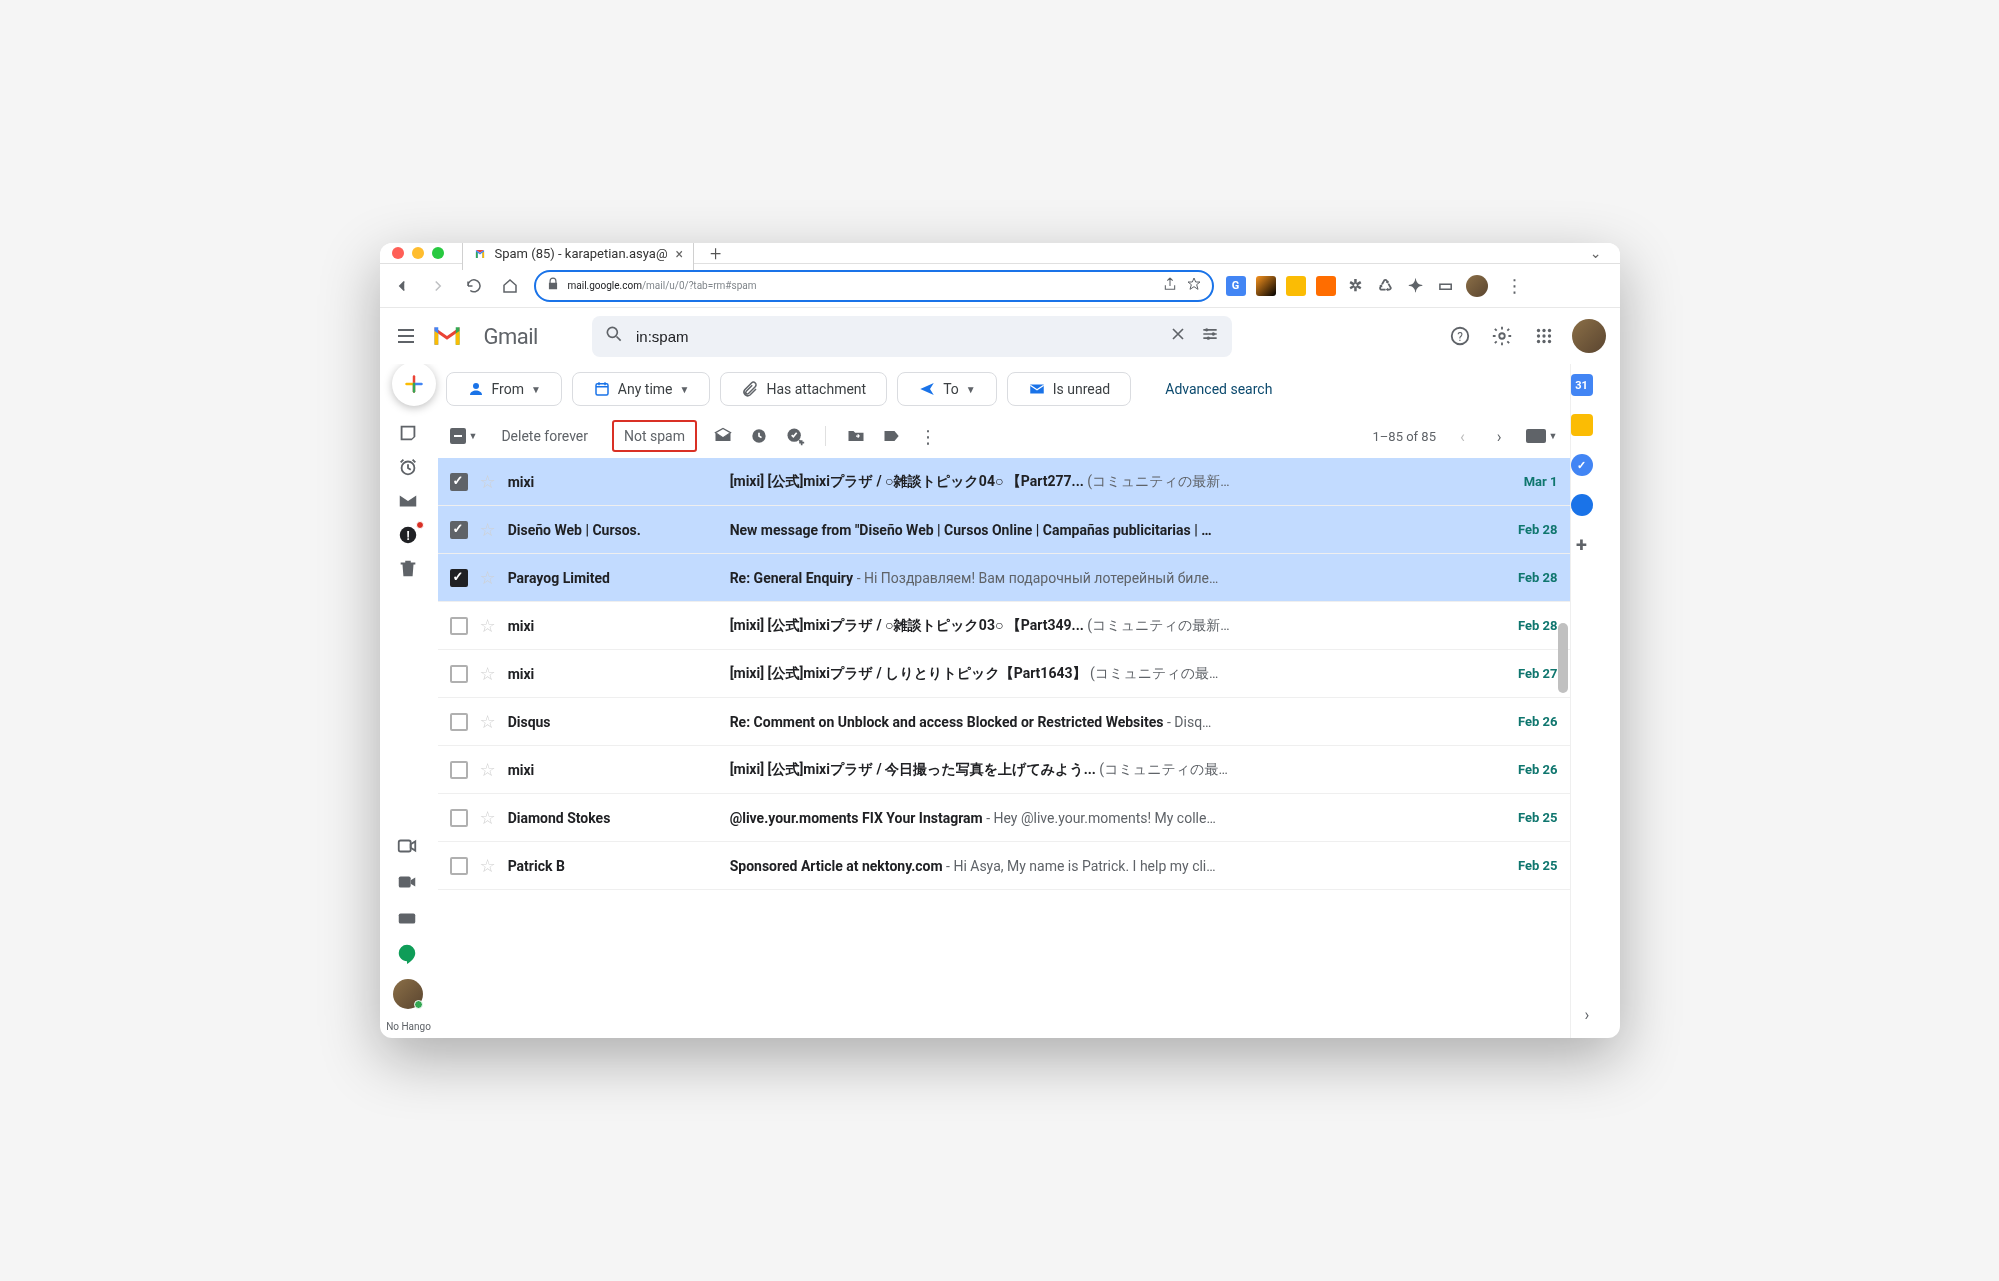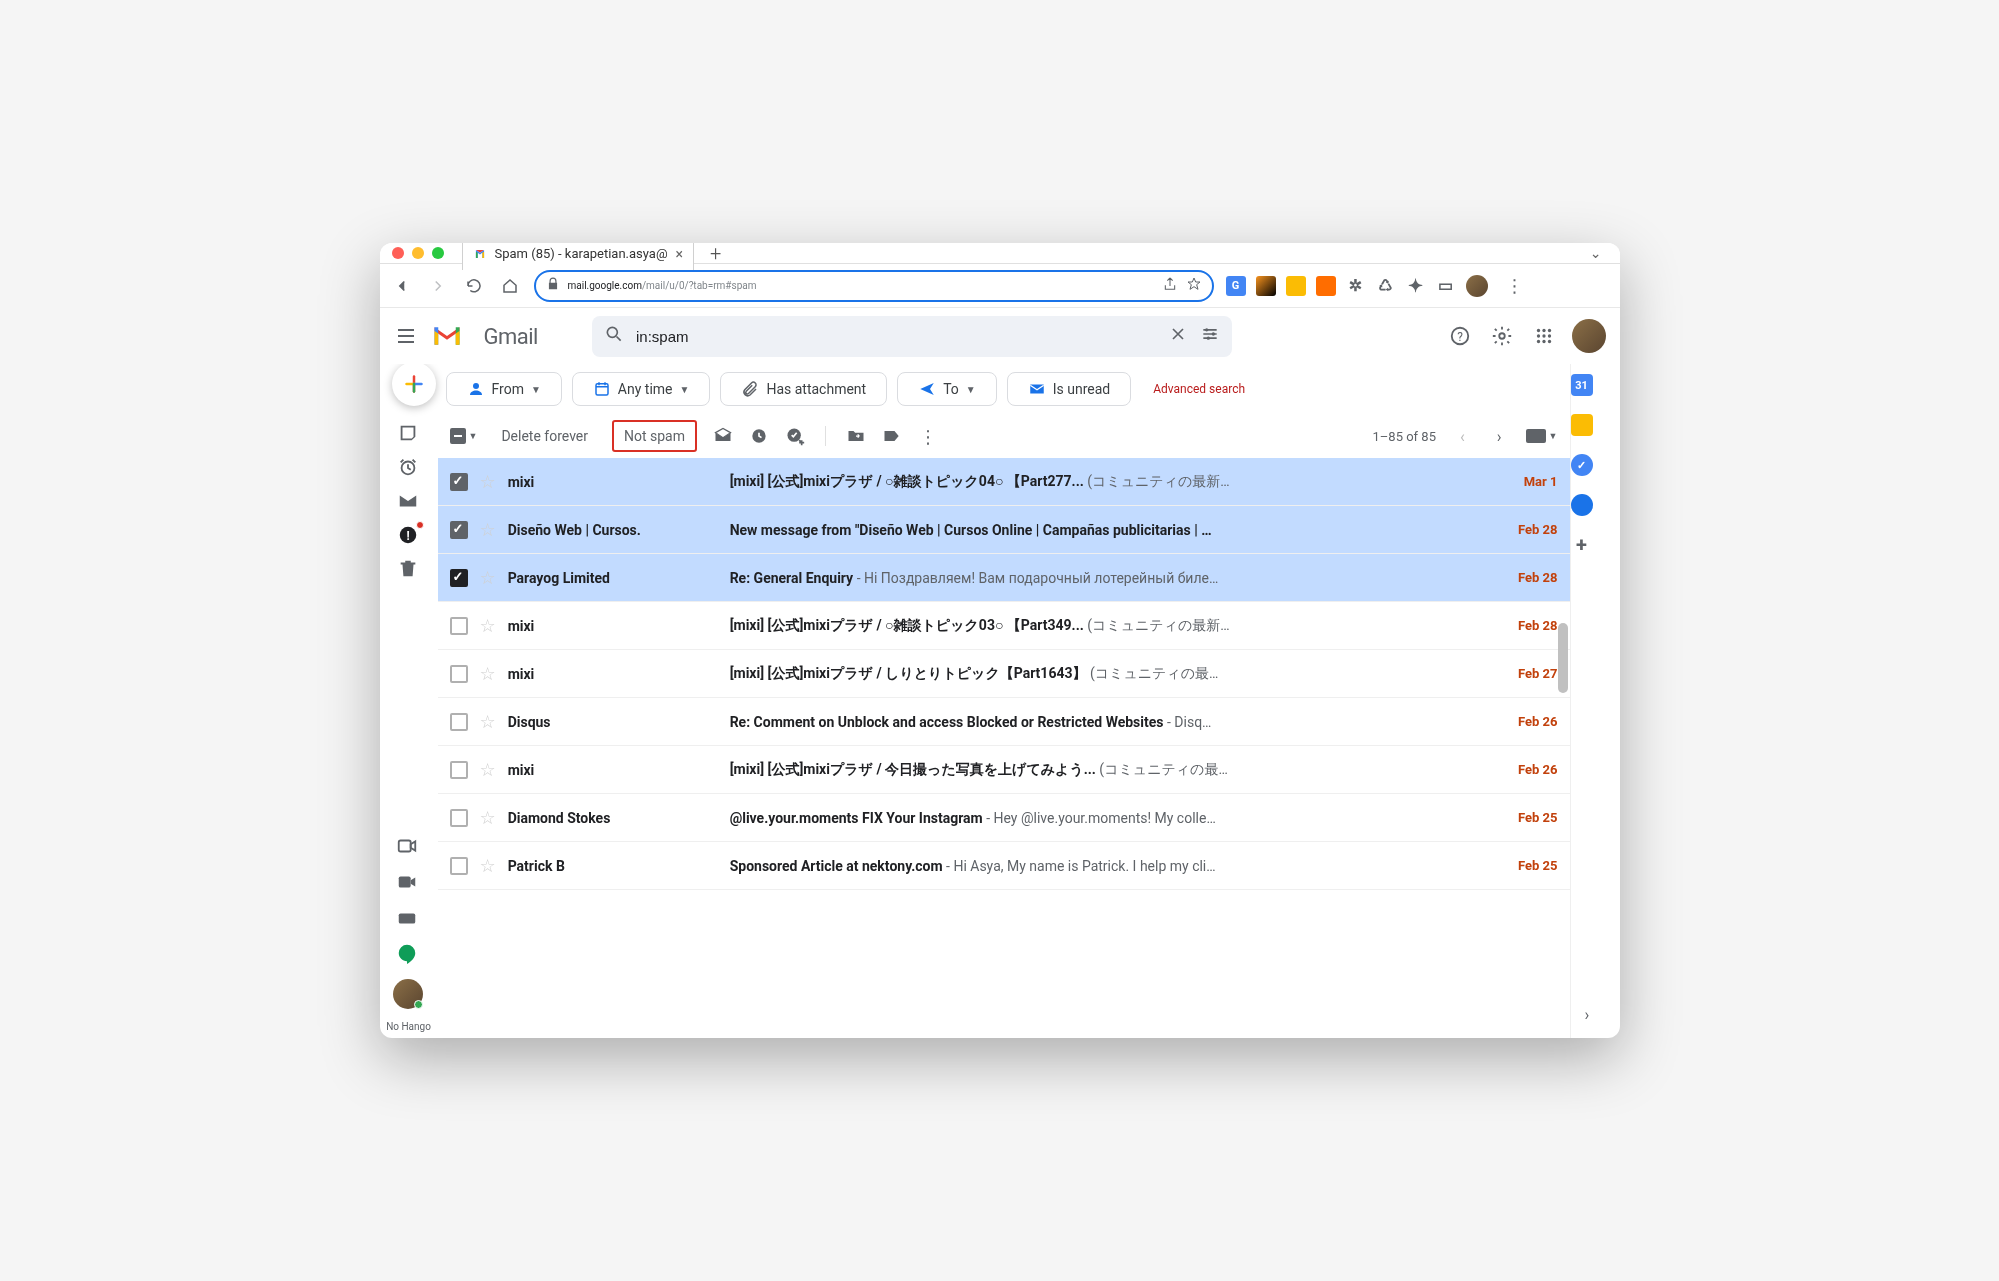--- a/index.html
+++ b/index.html
@@ -58,21 +58,21 @@
 .rail-bottom { margin-top: auto; display: flex; flex-direction: column; align-items: center; gap: 12px; padding-bottom: 6px; }
 .avatar-xs { width: 30px; height: 30px; border-radius: 50%; background: linear-gradient(135deg,#8b6f47,#5a4530); position: relative; }
 .avatar-xs .online { position: absolute; bottom: 0; right: 0; width: 9px; height: 9px; border-radius: 50%; background: #34a853; border: 1.5px solid #fff; }
 .hangout-text { font-size: 10px; color: #5f6368; text-align: center; line-height: 1.1; }
 
 .main { flex: 1; display: flex; flex-direction: column; overflow: hidden; }
 .chip-row { padding: 8px 8px; display: flex; gap: 10px; align-items: center; }
 .chip { height: 34px; padding: 0 20px; border: 1px solid #dadce0; border-radius: 8px; display: flex; align-items: center; gap: 7px; font-size: 14px; color: #3c4043; cursor: pointer; background: #fff; }
 .chip svg { width: 18px; height: 18px; }
 .chip .arrow { font-size: 10px; color: #5f6368; }
-.adv-link { color: #b91c1c; font-size: 12px; margin-left: 12px; cursor: pointer; }
+.adv-link { color: #0c4a6e; font-size: 14px; margin-left: 24px; cursor: pointer; }
 
 .toolbar { height: 44px; display: flex; align-items: center; padding: 0 12px; gap: 16px; }
 .cb-wrap { display: flex; align-items: center; gap: 3px; }
 .cb { width: 16px; height: 16px; border: 2px solid #5f6368; border-radius: 2px; background: #5f6368; position: relative; cursor: pointer; }
 .cb.partial::after { content: ''; position: absolute; top: 5px; left: 2px; right: 2px; height: 2px; background: #fff; }
 .cb-arrow { font-size: 9px; color: #5f6368; cursor: pointer; }
 .txt-btn { font-size: 14px; color: #5f6368; cursor: pointer; padding: 4px 8px; }
 .txt-btn.highlight { border: 2px solid #d93025; border-radius: 3px; color: #5f6368; padding: 6px 10px; }
 .tb-icon { width: 20px; height: 20px; color: #5f6368; cursor: pointer; }
 .tb-icon svg { width: 20px; height: 20px; }
@@ -88,21 +88,21 @@
 .mail-row.sel { background: #c2dbff; }
 .mail-cb { width: 18px; height: 18px; border: 2px solid #b0b0b0; border-radius: 2px; flex-shrink: 0; position: relative; }
 .mail-cb.chk { background: #5f6368; border-color: #5f6368; }
 .mail-cb.chk.dark { background: #202124; border-color: #202124; }
 .mail-cb.chk::after { content: '✓'; position: absolute; color: #fff; font-size: 13px; top: -2px; left: 1px; font-weight: bold; }
 .star { color: #d0d0d0; font-size: 18px; flex-shrink: 0; cursor: pointer; }
 .sender { width: 210px; flex-shrink: 0; font-weight: 700; color: #202124; white-space: nowrap; overflow: hidden; text-overflow: ellipsis; }
 .subject { flex: 1; white-space: nowrap; overflow: hidden; text-overflow: ellipsis; color: #202124; }
 .subject .bold { font-weight: 700; }
 .subject .snip { color: #5f6368; font-weight: 400; }
-.date { width: 60px; text-align: right; font-weight: 700; color: #c2410c; flex-shrink: 0; font-size: 13px; }
+.date { width: 60px; text-align: right; font-weight: 700; color: #0f766e; flex-shrink: 0; font-size: 13px; }
 
 .right-rail { width: 50px; border-left: 1px solid #efefef; display: flex; flex-direction: column; align-items: flex-start; padding-top: 10px; gap: 18px; }
 .rr-icon { width: 22px; height: 22px; border-radius: 4px; cursor: pointer; display: flex; align-items: center; justify-content: center; font-size: 11px; font-weight: bold; color: #fff; }
 .rr-arrow { margin-top: auto; padding: 14px; color: #5f6368; cursor: pointer; font-size: 16px; }
 .scrollbar-indicator { position: absolute; right: 52px; top: 380px; width: 10px; height: 70px; background: #c0c0c0; border-radius: 5px; }
 </style>
 </head>
 <body>
 
 <div class="window">

